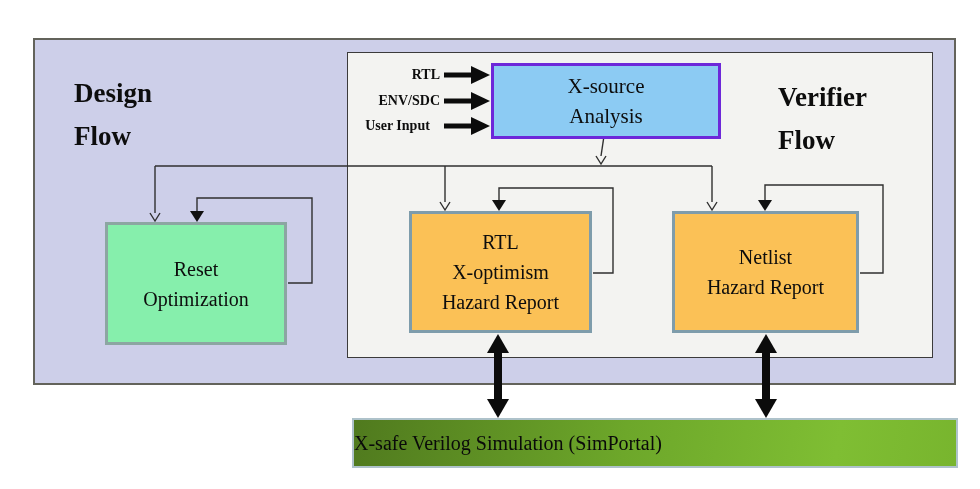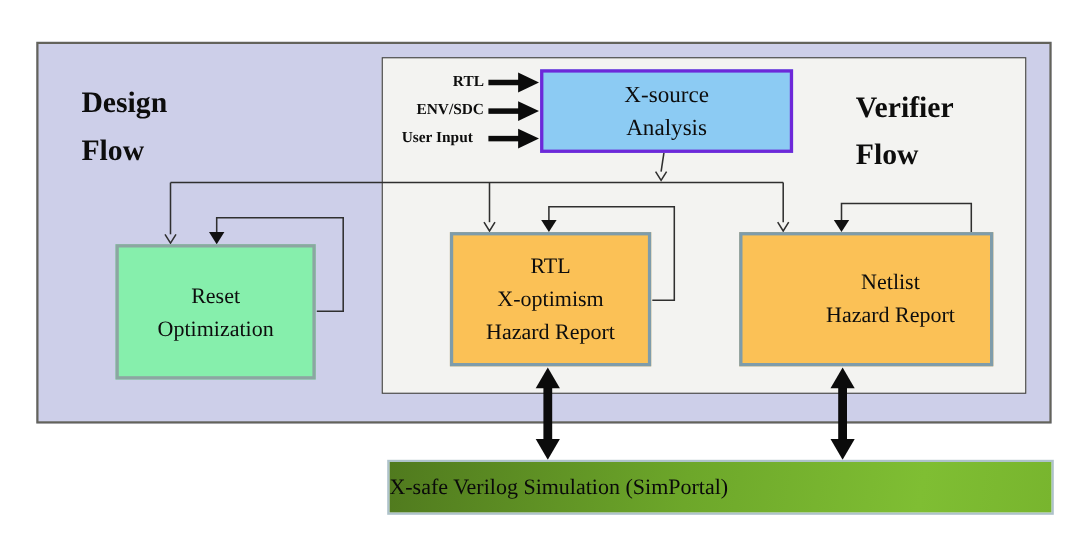--- a/index.html
+++ b/index.html
@@ -39,21 +39,21 @@
   .reset-box{
     left:105px;top:222px;width:176px;height:117px;
     background:#86efac;border:3px solid #8ca6a2;
     font-size:20px;line-height:30px;
   }
   .report-box{
     background:#fbc156;border:3px solid #7e9cab;
     font-size:20px;line-height:30px;
   }
   .rtl-box{left:409px;top:211px;width:177px;height:116px;}
-  .netlist-box{left:672px;top:211px;width:181px;height:116px;padding-left:44px;}
+  .netlist-box{left:672px;top:211px;width:181px;height:116px;}
   
   .input-label{
     z-index:6;width:85px;text-align:right;font-weight:bold;font-size:14px;line-height:16px;
   }
   .lbl-rtl{left:355px;top:67px;}
   .lbl-env{left:355px;top:93px;}
   .lbl-user{left:355px;top:118px;text-align:center;}
   
   .sim-bar{
     left:352px;top:418px;width:602px;height:46px;z-index:10;

